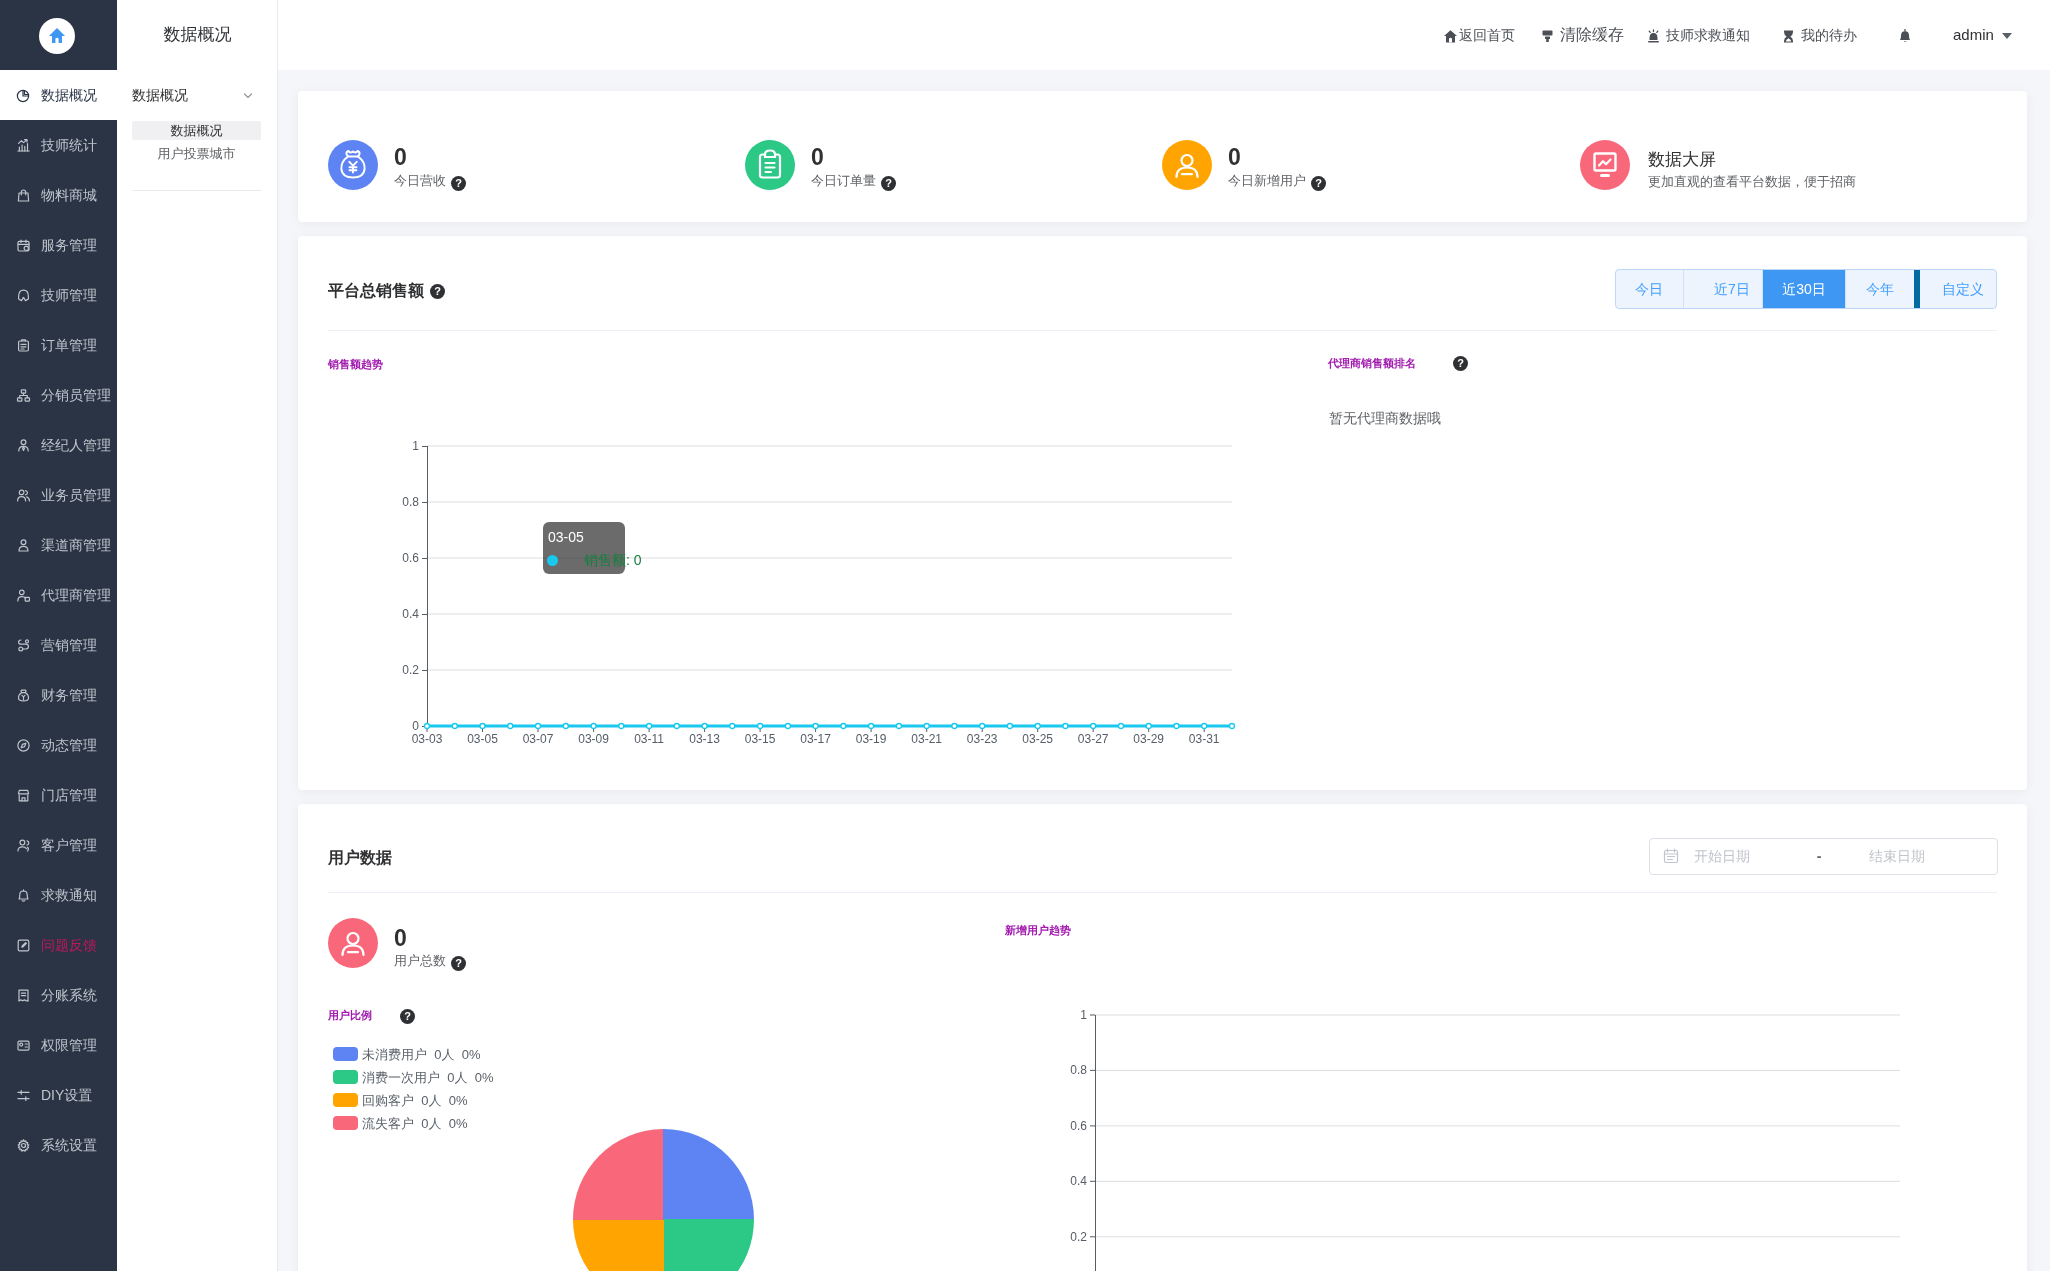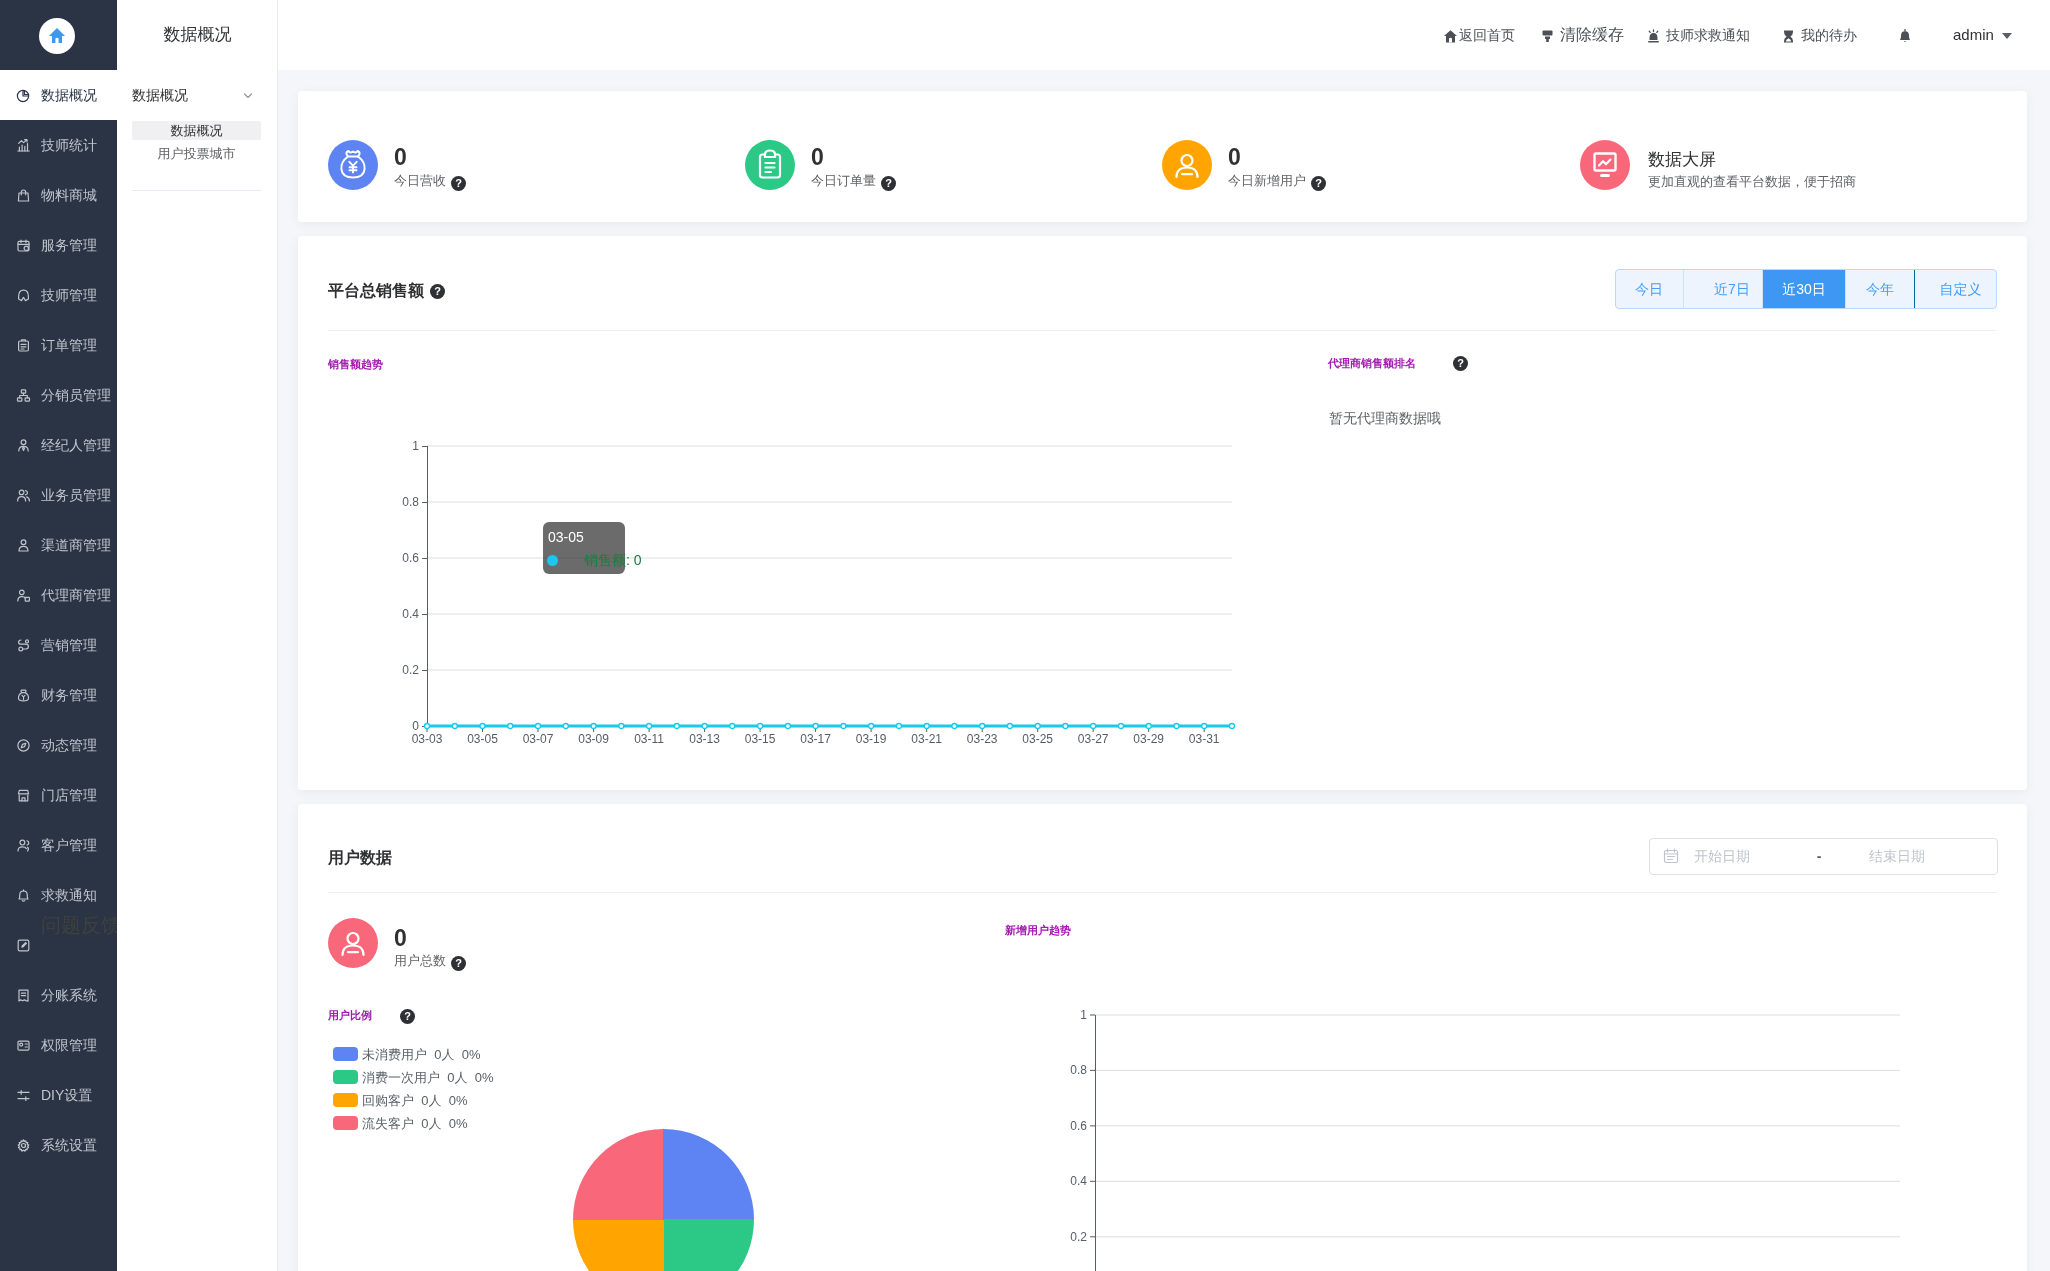--- a/index.html
+++ b/index.html
@@ -116,21 +116,21 @@
 <div class="abs" style="left:41px;top:820px;height:50px;line-height:50px;font-size:14px;color:#bfc5cd;white-space:nowrap">客户管理</div>
 <svg class="abs" style="left:16px;top:888px" width="15" height="15" viewBox="0 0 15 15">
     <path d="M3 11 Q3.8 10 3.8 6.8 Q3.8 3 7.5 3 Q11.2 3 11.2 6.8 Q11.2 10 12 11 Z" stroke="#bfc5cd" fill="none" stroke-width="1.2" stroke-linecap="round" stroke-linejoin="round"></path>
     <path d="M7.5 3 L7.5 1.8 M6.2 12.6 Q7.5 13.8 8.8 12.6" stroke="#bfc5cd" fill="none" stroke-width="1.2" stroke-linecap="round" stroke-linejoin="round"></path>
   </svg>
 <div class="abs" style="left:41px;top:870px;height:50px;line-height:50px;font-size:14px;color:#bfc5cd;white-space:nowrap">求救通知</div>
 <svg class="abs" style="left:16px;top:938px" width="15" height="15" viewBox="0 0 15 15">
     <rect x="2.2" y="2.2" width="10.6" height="10.6" rx="1.4" stroke="#bfc5cd" fill="none" stroke-width="1.2" stroke-linecap="round" stroke-linejoin="round"></rect>
     <path d="M9.6 4.6 L10.4 5.4 L7 8.8 L5.9 9.1 L6.2 8 Z" stroke="#bfc5cd" fill="none" stroke-width="1.2" stroke-linecap="round" stroke-linejoin="round"></path>
   </svg>
-<div class="abs" style="left:41px;top:900px;height:50px;line-height:50px;font-size:20px;color:#404040;white-space:nowrap">问题反馈</div>
+<div class="abs" style="left:41px;top:920px;height:50px;line-height:50px;font-size:14px;color:#be185d;white-space:nowrap">问题反馈</div>
 <svg class="abs" style="left:16px;top:988px" width="15" height="15" viewBox="0 0 15 15">
     <path d="M3 12.8 L3 2.2 L12 2.2 L12 12.8" stroke="#bfc5cd" fill="none" stroke-width="1.2" stroke-linecap="round" stroke-linejoin="round"></path>
     <path d="M3 12.8 L4.8 11.9 L6.6 12.8 L8.4 11.9 L10.2 12.8 L12 12.8" stroke="#bfc5cd" fill="none" stroke-width="1.2" stroke-linecap="round" stroke-linejoin="round"></path>
     <path d="M5.4 5.2 L9.6 5.2 M5.4 7.6 L9.6 7.6" stroke="#bfc5cd" fill="none" stroke-width="1.2" stroke-linecap="round" stroke-linejoin="round"></path>
   </svg>
 <div class="abs" style="left:41px;top:970px;height:50px;line-height:50px;font-size:14px;color:#bfc5cd;white-space:nowrap">分账系统</div>
 <svg class="abs" style="left:16px;top:1038px" width="15" height="15" viewBox="0 0 15 15">
     <rect x="2" y="3.2" width="11" height="9" rx="1.2" stroke="#bfc5cd" fill="none" stroke-width="1.2" stroke-linecap="round" stroke-linejoin="round"></rect>
     <circle cx="5.2" cy="6.6" r="1.5" stroke="#bfc5cd" fill="none" stroke-width="1.2" stroke-linecap="round" stroke-linejoin="round"></circle>
     <path d="M9.2 6 L11.4 6 M9.2 9 L11.4 9" stroke="#bfc5cd" fill="none" stroke-width="1.2" stroke-linecap="round" stroke-linejoin="round"></path>
@@ -220,21 +220,21 @@
 <div class="abs" style="left:1648px;top:148px;font-size:17px;font-weight:normal;color:#303133">数据大屏</div>
 <div class="abs" style="left:1648px;top:173px;font-size:13px;color:#606266;white-space:nowrap">更加直观的查看平台数据，便于招商</div>
 <div class="card" style="top:236px;height:554px"></div>
 <div class="ctitle" style="left:328px;top:283px">平台总销售额</div>
 <div class="qa" style="left:430px;top:284px">?</div>
 <div class="abs" style="left:1615px;top:269px;width:382px;height:40px;border:1px solid #bcd8f8;border-radius:4px;overflow:hidden;background:#eef4fd"></div>
 <div class="abs" style="left:1615px;top:270px;width:68px;height:38px;line-height:38px;text-align:center;font-size:14px;background:transparent;color:#409eff;white-space:nowrap">今日</div>
 <div class="abs" style="left:1683px;top:270px;width:97px;height:38px;line-height:38px;text-align:center;font-size:14px;background:transparent;color:#409eff;border-left:1px solid #cfe2f8;white-space:nowrap">近7日</div>
 <div class="abs" style="left:1762px;top:270px;width:83px;height:38px;line-height:38px;text-align:center;font-size:14px;background:#3e97f2;color:#fff;border-left:1px solid #cfe2f8;white-space:nowrap">近30日</div>
 <div class="abs" style="left:1845px;top:270px;width:69px;height:38px;line-height:38px;text-align:center;font-size:14px;background:transparent;color:#409eff;border-left:1px solid #cfe2f8;white-space:nowrap">今年</div>
-<div class="abs" style="left:1914px;top:270px;width:92px;height:38px;line-height:38px;text-align:center;font-size:14px;background:transparent;color:#409eff;border-left:1px solid #0369a1;white-space:nowrap">自定义</div>
+<div class="abs" style="left:1914px;top:270px;width:92px;height:38px;line-height:38px;text-align:center;font-size:14px;background:transparent;color:#409eff;border-left:6px solid #0369a1;white-space:nowrap">自定义</div>
 <div class="hr" style="left:328px;top:330px;width:1669px"></div>
 <div class="subt" style="left:328px;top:357px">销售额趋势</div>
 <div class="subt" style="left:1328px;top:356px">代理商销售额排名</div>
 <div class="qa" style="left:1453px;top:356px">?</div>
 <div class="abs" style="left:1329px;top:410px;font-size:14px;color:#606266">暂无代理商数据哦</div>
 <svg class="abs" style="left:298px;top:236px" width="1729" height="554" viewBox="0 0 1729 554">
     <line x1="129" y1="210" x2="934" y2="210" stroke="#dddddd" stroke-width="1"></line>
     <line x1="129" y1="266" x2="934" y2="266" stroke="#dddddd" stroke-width="1"></line>
     <line x1="129" y1="322" x2="934" y2="322" stroke="#dddddd" stroke-width="1"></line>
     <line x1="129" y1="378" x2="934" y2="378" stroke="#dddddd" stroke-width="1"></line>

